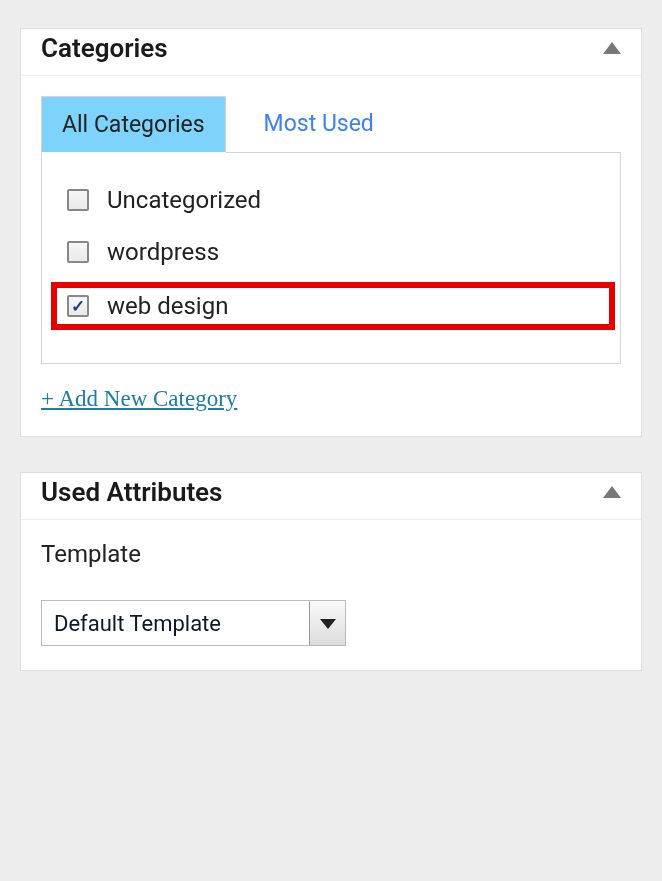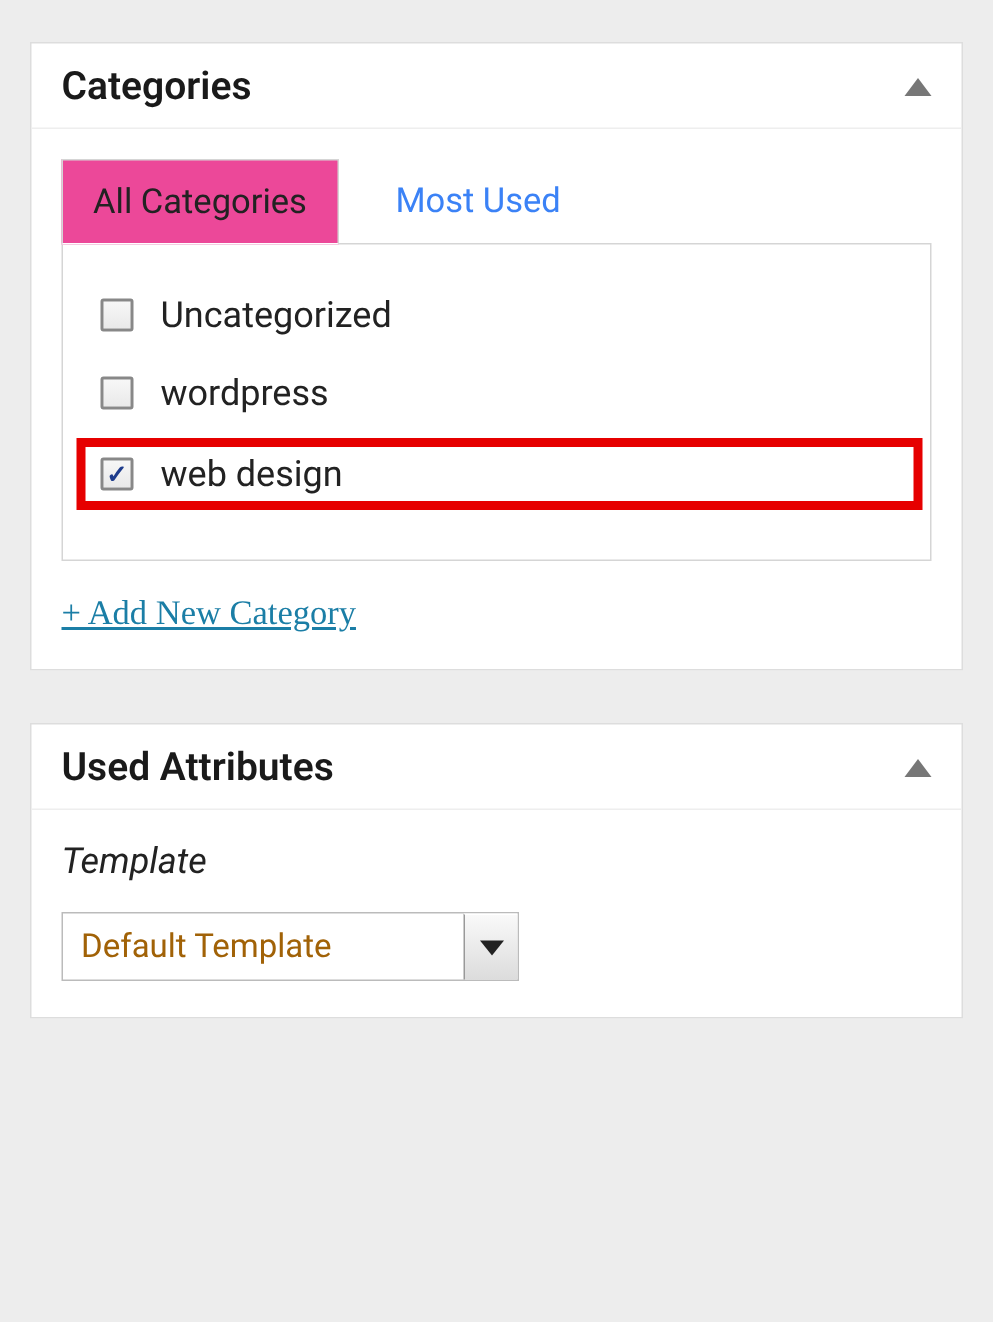--- a/index.html
+++ b/index.html
@@ -16,21 +16,21 @@
     }
     .metabox {
       background: #fff;
       border: 1px solid #ddd;
       margin-bottom: 35px;
     }
     .metabox-header {
       display: flex;
       justify-content: space-between;
       align-items: center;
-      padding: 14px 20px 12px 20px;
+      padding: 4px 20px 12px 20px;
       border-bottom: 1px solid #eee;
     }
     .metabox-title {
       font-size: 26px;
       font-weight: 600;
       color: #1a1a1a;
     }
     .toggle-arrow {
       width: 0;
       height: 0;
@@ -49,21 +49,21 @@
       display: flex;
     }
     .tab {
       padding: 14px 20px;
       font-size: 23px;
       cursor: pointer;
     }
     .tab.active {
       border: 1px solid #d5d5d5;
       border-bottom: 1px solid #fff;
-      background: #ec4899;
+      background: #7dd3fc;
       color: #222;
       position: relative;
       z-index: 2;
       margin-bottom: -1px;
     }
     .tab.inactive {
       color: #3b82f6;
       margin-left: 18px;
     }
     .tab-panel {
@@ -116,38 +116,37 @@
       margin-top: 22px;
       color: #1b7ea6;
       font-size: 23px;
       text-decoration: underline;
       cursor: pointer;
       font-family: Liberation Serif, serif;
     }
     .template-label {
       font-size: 24px;
       color: #222;
-      margin-bottom: 20px;
+      margin-bottom: 32px;
       display: block;
-      font-style: italic;
     }
     .template-select {
       display: flex;
       align-items: stretch;
       border: 1px solid #bbb;
       width: 305px;
       height: 46px;
       background: #fff;
       cursor: pointer;
     }
     .template-select-value {
       flex: 1;
       padding: 8px 12px;
       font-size: 22px;
-      color: #a16207;
+      color: #0f172a;
       display: flex;
       align-items: center;
     }
     .template-select-button {
       width: 36px;
       border-left: 1px solid #999;
       background: linear-gradient(to bottom, #f9f9f9, #dcdcdc);
       display: flex;
       align-items: center;
       justify-content: center;

